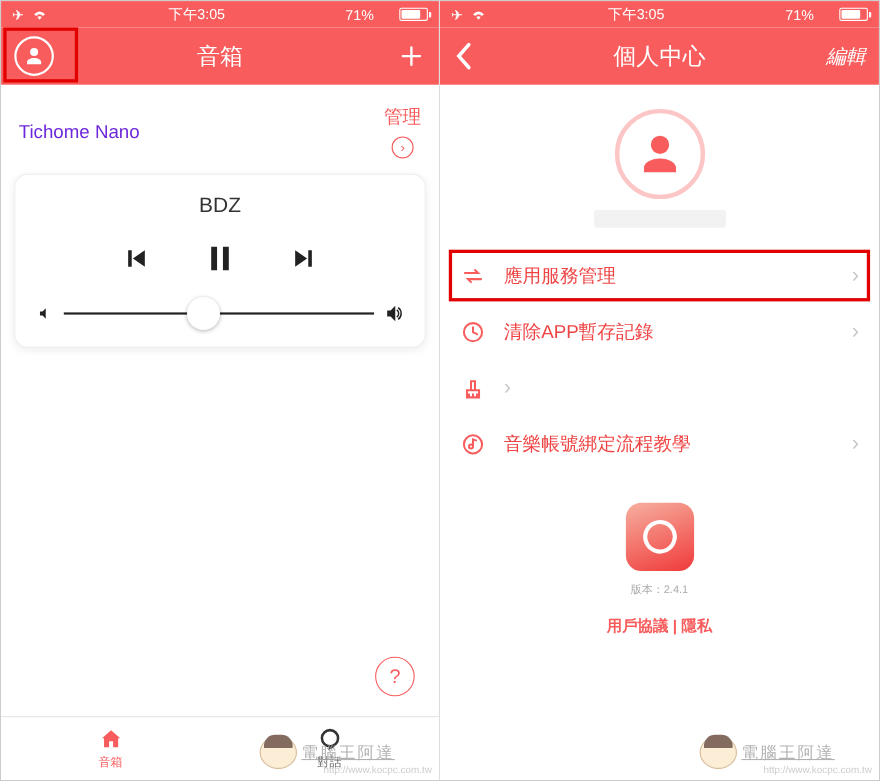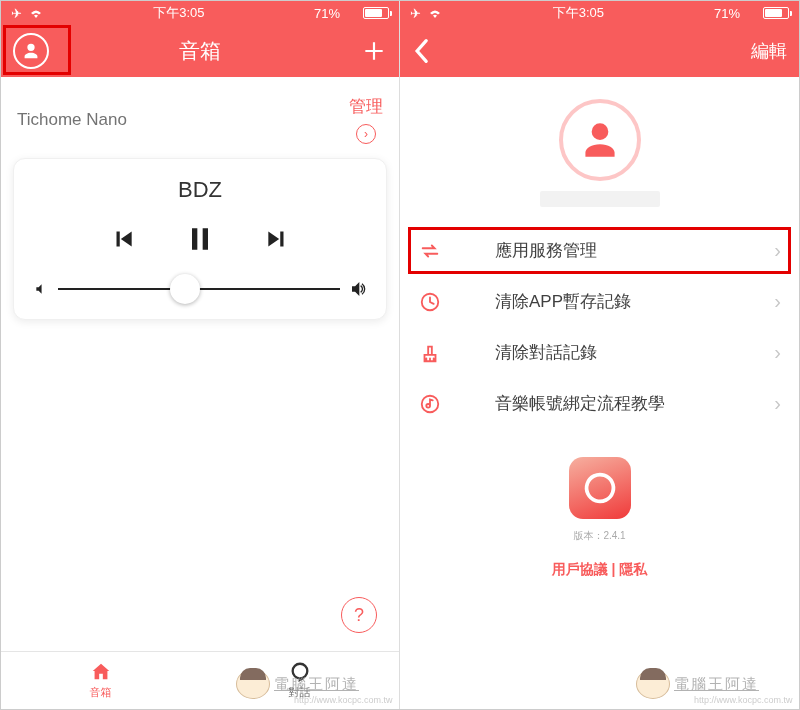--- a/index.html
+++ b/index.html
@@ -11,36 +11,36 @@
 .status-bar { height: 24px; background: #f85c5c; display: flex; align-items: center; justify-content: space-between; padding: 0 10px; color: #fff; font-size: 13px; }
 .status-left { display: flex; align-items: center; gap: 6px; }
 .status-right { display: flex; align-items: center; gap: 23px; }
 .battery { width: 26px; height: 12px; border: 1.2px solid #fff; border-radius: 2px; position: relative; }
 .battery::after { content: ""; position: absolute; right: -4px; top: 3px; width: 2px; height: 5px; background: #fff; border-radius: 0 1px 1px 0; }
 .battery .fill { position: absolute; left: 1px; top: 1px; bottom: 1px; width: 70%; background: #fff; border-radius: 1px; }
 
 
 .nav-bar { height: 52px; background: #f85c5c; display: flex; align-items: center; justify-content: space-between; padding: 0 12px; color: #fff; }
 .nav-title { font-size: 21px; font-weight: 400; position: absolute; left: 50%; transform: translateX(-50%); }
-.nav-left, .nav-right { width: 60px; display: flex; align-items: center; }
+.nav-left, .nav-right { width: 60px; display: flex; align-items: center; font-style: italic; }
 .nav-right { justify-content: flex-end; font-size: 18px; }
 
 .profile-circle { width: 36px; height: 36px; border: 2px solid #fff; border-radius: 50%; display: flex; align-items: center; justify-content: center; }
 .profile-circle svg { width: 22px; height: 22px; }
 .highlight-box { border: 3px solid #e30000; }
 .highlight-profile { position: absolute; left: 2px; top: 24px; width: 68px; height: 50px; z-index: 5; pointer-events: none; }
 
 
 .device-header { display: flex; align-items: center; justify-content: space-between; padding: 18px 16px 14px; }
-.device-name { font-size: 17px; color: #737373; }
+.device-name { font-size: 17px; color: #6d28d9; }
 .manage-link { display: flex; align-items: center; gap: 6px; color: #f85c5c; font-size: 17px; flex-direction: column; }
 .chevron-circle { width: 20px; height: 20px; border: 1.5px solid #f85c5c; border-radius: 50%; display: flex; align-items: center; justify-content: center; color: #f85c5c; font-size: 12px; }
 
 .player-card { margin: 0 12px; background: #fff; border-radius: 12px; box-shadow: 0 2px 8px rgba(0,0,0,0.08); border: 1px solid #f0f0f0; padding: 18px 20px 22px; }
-.track-title { text-align: center; font-size: 22px; color: #333; margin-bottom: 20px; }
+.track-title { text-align: center; font-size: 19px; color: #333; margin-bottom: 20px; }
 .controls { display: flex; justify-content: center; align-items: center; gap: 48px; margin-bottom: 26px; }
 .controls svg { fill: #222; }
 .vol-row { display: flex; align-items: center; gap: 10px; }
 .vol-track { flex: 1; height: 2px; background: #222; position: relative; }
 .vol-thumb { position: absolute; left: 45%; top: 50%; transform: translate(-50%,-50%); width: 30px; height: 30px; border-radius: 50%; background: #fff; box-shadow: 0 1px 4px rgba(0,0,0,0.3); }
 
 .help-btn { position: absolute; right: 22px; bottom: 76px; width: 36px; height: 36px; border: 1px solid #f85c5c; border-radius: 50%; display: flex; align-items: center; justify-content: center; color: #f85c5c; font-size: 18px; background: #fff; }
 
 
 .tab-bar { position: absolute; bottom: 0; left: 0; right: 0; height: 58px; border-top: 1px solid #e5e5e5; display: flex; background: #fff; }
@@ -50,21 +50,21 @@
 
 
 .avatar-section { display: flex; flex-direction: column; align-items: center; padding: 22px 0 18px; }
 .avatar-big { width: 82px; height: 82px; border: 4px solid rgba(248,92,92,0.35); border-radius: 50%; display: flex; align-items: center; justify-content: center; margin-bottom: 10px; }
 .avatar-big svg { width: 50px; height: 50px; }
 .username-placeholder { width: 120px; height: 16px; background: #f2f2f2; border-radius: 2px; }
 
 .settings-list { display: flex; flex-direction: column; }
 .setting-row { display: flex; align-items: center; padding: 14px 18px; gap: 16px; position: relative; }
 .setting-row .icon-wrap { width: 24px; display: flex; justify-content: center; }
-.setting-row .label { flex: 1; font-size: 17px; color: #404040; margin-left: 37px; }
+.setting-row .label { flex: 1; font-size: 17px; color: #ef4444; }
 .setting-row .chev { color: #c8c8c8; font-size: 20px; }
 .highlight-row { position: absolute; inset: 2px 8px; border: 3px solid #e30000; pointer-events: none; }
 
 .app-logo-section { display: flex; flex-direction: column; align-items: center; padding-top: 28px; gap: 10px; }
 .app-logo { width: 62px; height: 62px; border-radius: 14px; background: linear-gradient(160deg,#f6b0a0,#f03a3a); display: flex; align-items: center; justify-content: center; }
 .version-text { font-size: 10px; color: #aaa; }
 .footer-links { margin-top: 8px; font-size: 14px; color: #f85c5c; font-weight: bold; }
 
 
 .watermark { position: absolute; bottom: 10px; display: flex; align-items: center; gap: 4px; opacity: 0.75; pointer-events: none; z-index: 10; }
@@ -184,20 +184,21 @@
         </div>
     </div>
   </div>
 
   <div class="nav-bar" style="position:relative;">
     <div class="nav-left">
       <svg width="18" height="26" viewBox="0 0 12 20">
           <path d="M10 2 L3 10 L10 18" fill="none" stroke="#fff" stroke-width="2.5" stroke-linecap="round"></path>
         </svg>
     </div>
+    <div class="nav-title">個人中心</div>
     <div class="nav-right">
         <span>編輯</span>
       </div>
   </div>
 
   <div class="avatar-section">
     <div class="avatar-big">
       <svg viewBox="0 0 24 24">
           <path d="M12 4a4 4 0 1 1 0 8 4 4 0 0 1 0-8zm0 10c4 0 7 2 7 4v2H5v-2c0-2 3-4 7-4z" fill="#f85c5c"></path>
         </svg>
@@ -225,21 +226,20 @@
         </div>
       <span class="label">清除APP暫存記錄</span>
       <span class="chev">›</span>
     </div>
     <div class="setting-row">
       <div class="icon-wrap">
           <svg width="22" height="22" viewBox="0 0 24 24">
             <path d="M6 14h12v7H6zM10 14V5h4v9M8 21v-3M12 21v-3M16 21v-3" fill="none" stroke="#f85c5c" stroke-width="2" stroke-linecap="round"></path>
           </svg>
         </div>
-      <span class="label">清除對話記錄</span>
       <span class="chev">›</span>
     </div>
     <div class="setting-row">
       <div class="icon-wrap">
           <svg width="22" height="22" viewBox="0 0 24 24">
             <circle cx="12" cy="12" r="9" fill="none" stroke="#f85c5c" stroke-width="2"></circle>
             <path d="M10 16a2 2 0 1 0 0-4 2 2 0 0 0 0 4zM12 14V7l3 1" fill="none" stroke="#f85c5c" stroke-width="2" stroke-linecap="round"></path>
           </svg>
         </div>
       <span class="label">音樂帳號綁定流程教學</span>

